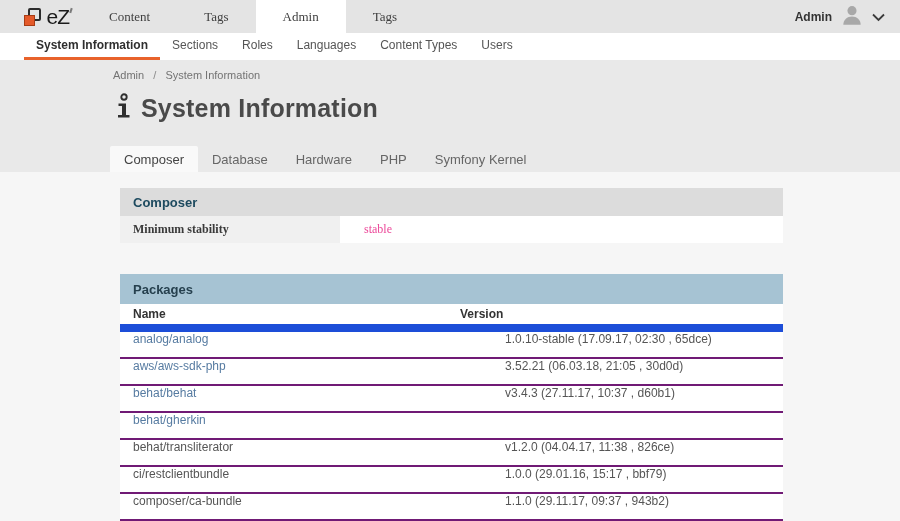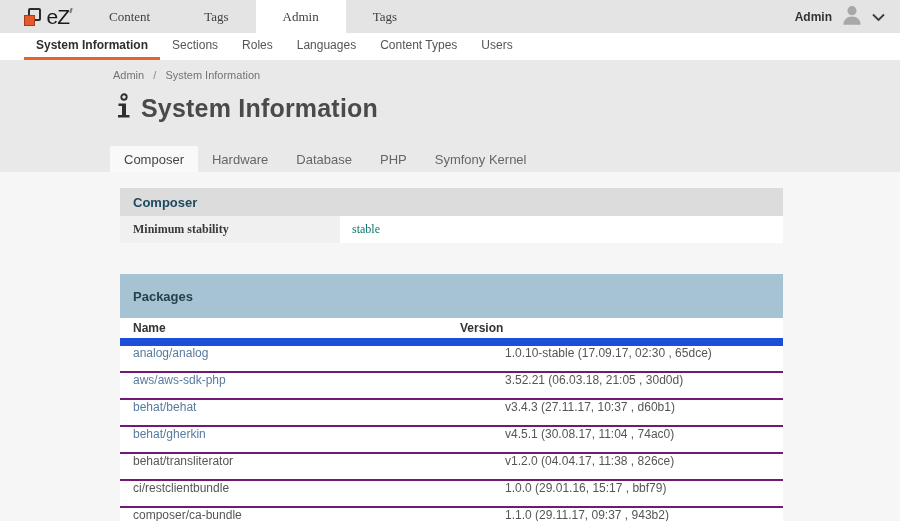--- a/index.html
+++ b/index.html
@@ -45,26 +45,26 @@
   .tab { padding: 0 14px; height: 26px; display: flex; align-items: center; font-size: 13px;
     color: #666; cursor: pointer; }
   .tab.active { background: #f9f9f9; color: #444; border-radius: 2px 2px 0 0; }
 
   
   .content { background: #f6f6f6; height: 349px; padding-top: 16px; }
   .panel { width: 663px; margin-left: 120px; }
   .panel-header { display: flex; align-items: center; padding-left: 13px;
     font-size: 13px; font-weight: bold; }
   .panel-header.gray { height: 28px; background: #dcdcdc; color: #1d4a5f; }
-  .panel-header.blue { height: 44px; background: #a6c3d3; color: #26404e; }
+  .panel-header.blue { height: 30px; background: #a6c3d3; color: #26404e; }
   .kv-row { display: flex; height: 27px; background: #ffffff; font-family: Liberation Serif, serif; }
   .kv-label { width: 220px; background: #f0f0f0; display: flex; align-items: center;
     padding-left: 13px; font-size: 12px; font-weight: bold; color: #3a3a3a; }
-  .kv-value { flex: 1; display: flex; align-items: center; padding-left: 12px;
-    font-size: 12px; color: #0f766e; }
+  .kv-value { flex: 1; display: flex; align-items: center; padding-left: 24px;
+    font-size: 12px; color: #ec4899; }
 
   .pkg-panel { margin-top: 31px; }
   .thead { display: flex; height: 28px; background: #ffffff; align-items: center;
     border-bottom: 8px solid #1d4ed8; font-size: 12px; font-weight: bold; color: #333; }
   .col-name { width: 340px; padding-left: 13px; }
   .col-version { flex: 1; }
   .pkg-row { display: flex; height: 27px; background: #ffffff; align-items: flex-start;
     border-bottom: 2px solid #701a75; font-size: 12px; gap: 45px; }
   .pkg-name { color: #555; }
   .pkg-name.link { color: #567ba1; cursor: pointer; }
@@ -139,23 +139,23 @@
         <path d="M2.5 10.5 h7.5 v11.5 h3.5 v2.5 H2 v-2.5 h4 v-9 H2.5 z" fill="#2f2f2f"></path>
       </svg>
     </span>
     <h1 class="page-title">System Information</h1>
   </div>
 
   <div class="tabs">
 
       <div class="tab active">Composer</div>
 
+      <div class="tab">Database</div>
+
       <div class="tab">Hardware</div>
-
-      <div class="tab">Database</div>
 
       <div class="tab">PHP</div>
 
       <div class="tab">Symfony Kernel</div>
     </div>
 </section>
 
 <main class="content">
 
   <div class="panel">
@@ -195,21 +195,20 @@
           <div class="col-name">
             <span class="pkg-name link">behat/behat</span>
           </div>
           <div class="col-version pkg-version">v3.4.3 (27.11.17, 10:37 , d60b1)</div>
         </div>
 
         <div class="pkg-row">
           <div class="col-name">
             <span class="pkg-name link">behat/gherkin</span>
           </div>
-          <div class="col-version pkg-version">v4.5.1 (30.08.17, 11:04 , 74ac0)</div>
         </div>
 
         <div class="pkg-row">
           <div class="col-name">
             <span class="pkg-name">behat/transliterator</span>
           </div>
           <div class="col-version pkg-version">v1.2.0 (04.04.17, 11:38 , 826ce)</div>
         </div>
 
         <div class="pkg-row">

